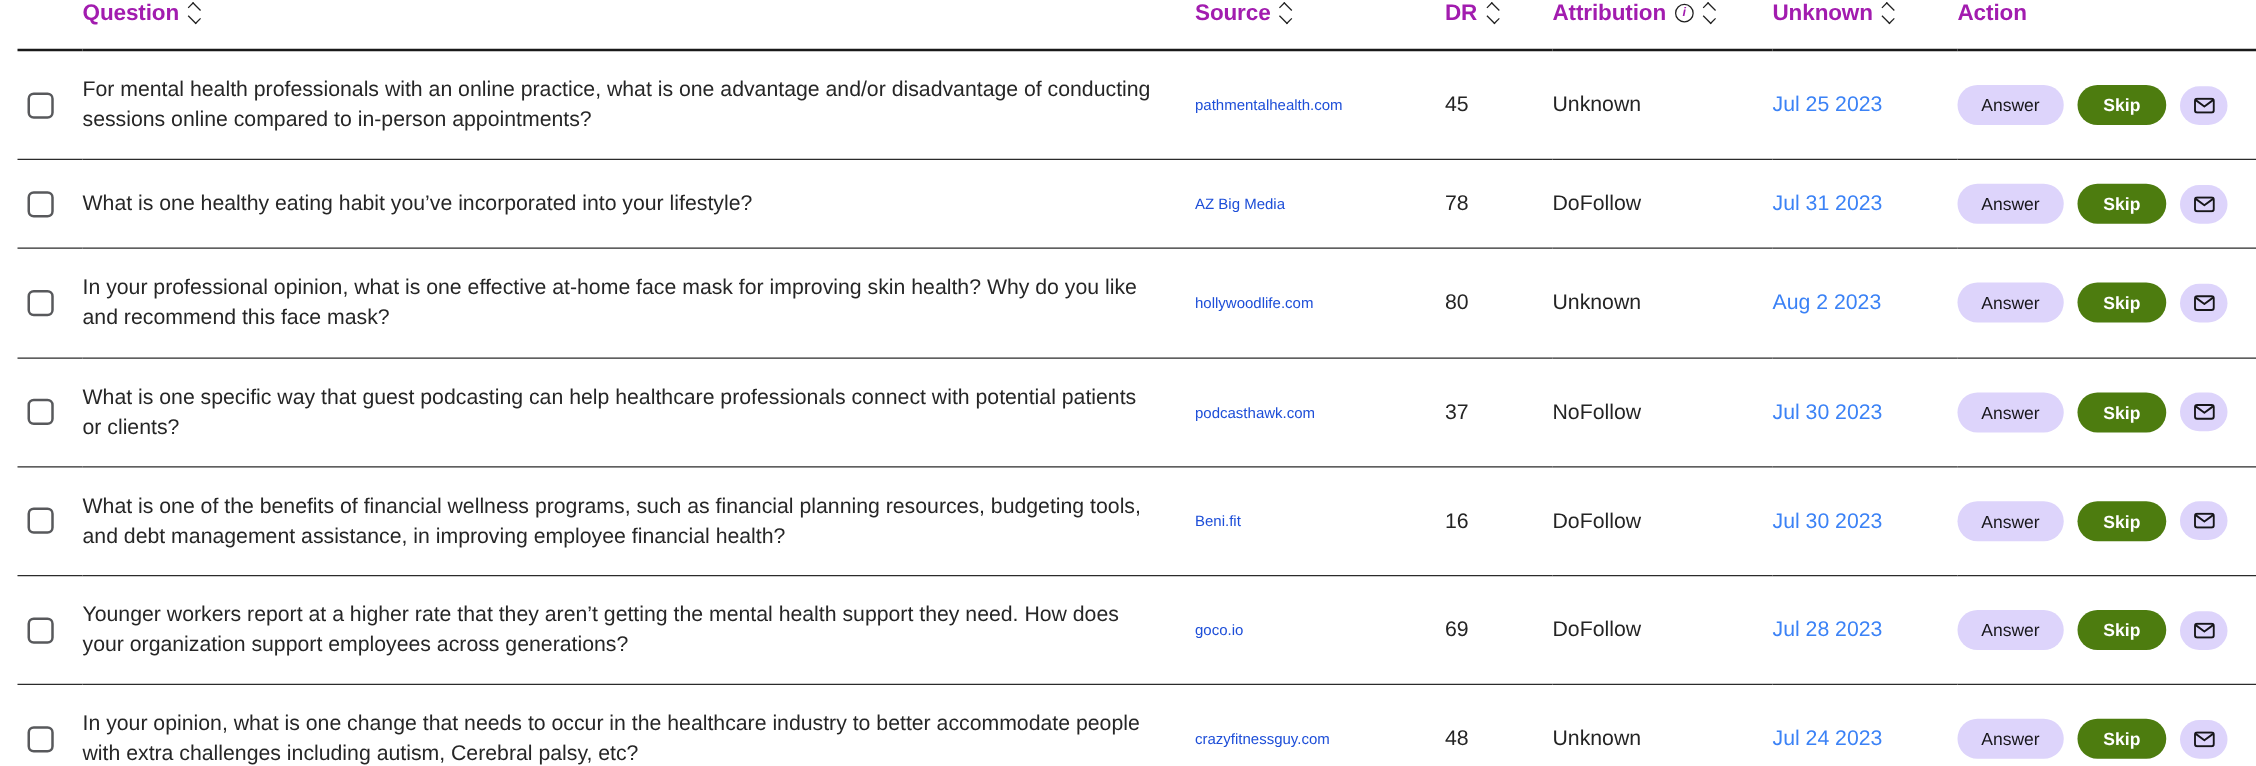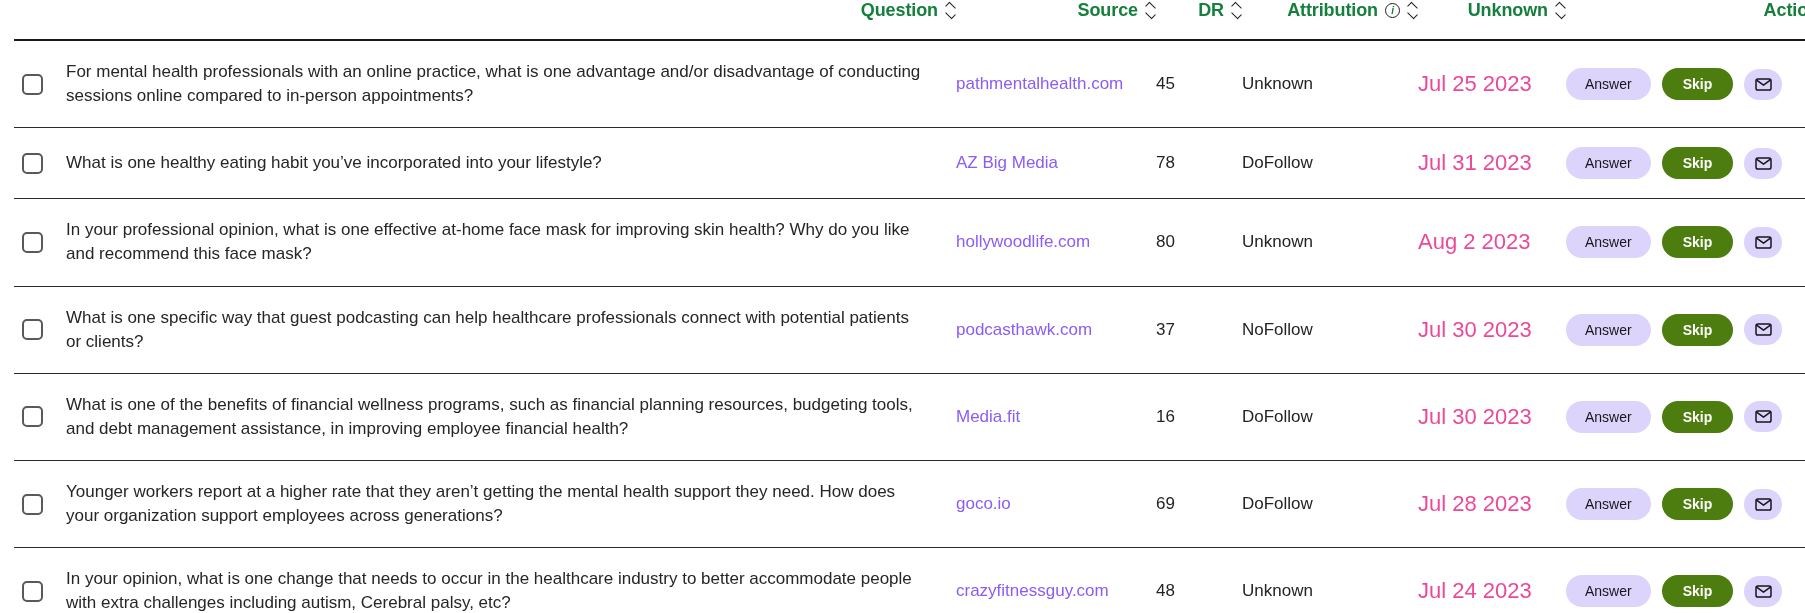--- a/index.html
+++ b/index.html
@@ -22,24 +22,24 @@
   }
 
   table.qtable {
     width: 100%;
     border-collapse: collapse;
     table-layout: fixed;
   }
 
   
   thead th {
-    text-align: right;
+    text-align: left;
     font-size: 18px;
     font-weight: 700;
-    color: #15803d;
+    color: #a21caf;
     letter-spacing: -0.1px;
     padding: 0 0 18px 0;
     vertical-align: bottom;
     white-space: nowrap;
   }
   thead tr { border-bottom: 2px solid #1a1a1a; }
 
   .th-inner {
     display: inline-flex;
     align-items: center;
@@ -113,24 +113,24 @@
     cursor: pointer;
   }
 
   .q-text {
     line-height: 1.42;
     color: #262626;
     padding-right: 34px;
     font-size: 17px;
   }
 
-  .cell-source { font-size: 17px; color: #8b5cf6; }
+  .cell-source { font-size: 12px; color: #1d4ed8; }
   .cell-dr     { font-size: 17px; color: #242424; margin-left: 16px; }
   .cell-attr   { font-size: 17px; color: #242424; margin-top: 20px; }
-  .cell-dead   { font-size: 22px; color: #ec4899; }
+  .cell-dead   { font-size: 17px; color: #3b82f6; }
 
   
   .actions {
     display: flex;
     align-items: center;
     gap: 11px;
   }
 
   .btn-answer {
     background: #ddd4fb;
@@ -339,21 +339,21 @@
         </td>
       </tr>
 
       <tr>
         <td class="cell-check">
           <span class="checkbox"></span>
         </td>
         <td>
           <div class="q-text">What is one of the benefits of financial wellness programs, such as financial planning resources, budgeting tools, and debt management assistance, in improving employee financial health?</div>
         </td>
-        <td class="cell-source">Media.fit</td>
+        <td class="cell-source">Beni.fit</td>
         <td class="cell-dr">16</td>
         <td class="cell-attr">DoFollow</td>
         <td class="cell-dead">Jul 30 2023</td>
         <td>
           <div class="actions">
             <button class="btn-answer">Answer</button>
             <button class="btn-skip">Skip</button>
             <button class="btn-mail">
               <svg width="17" height="13" viewBox="0 0 17 13" fill="none">
                 <rect x="1" y="1" width="15" height="11" rx="1.8" stroke="#17161a" stroke-width="1.5"></rect>

